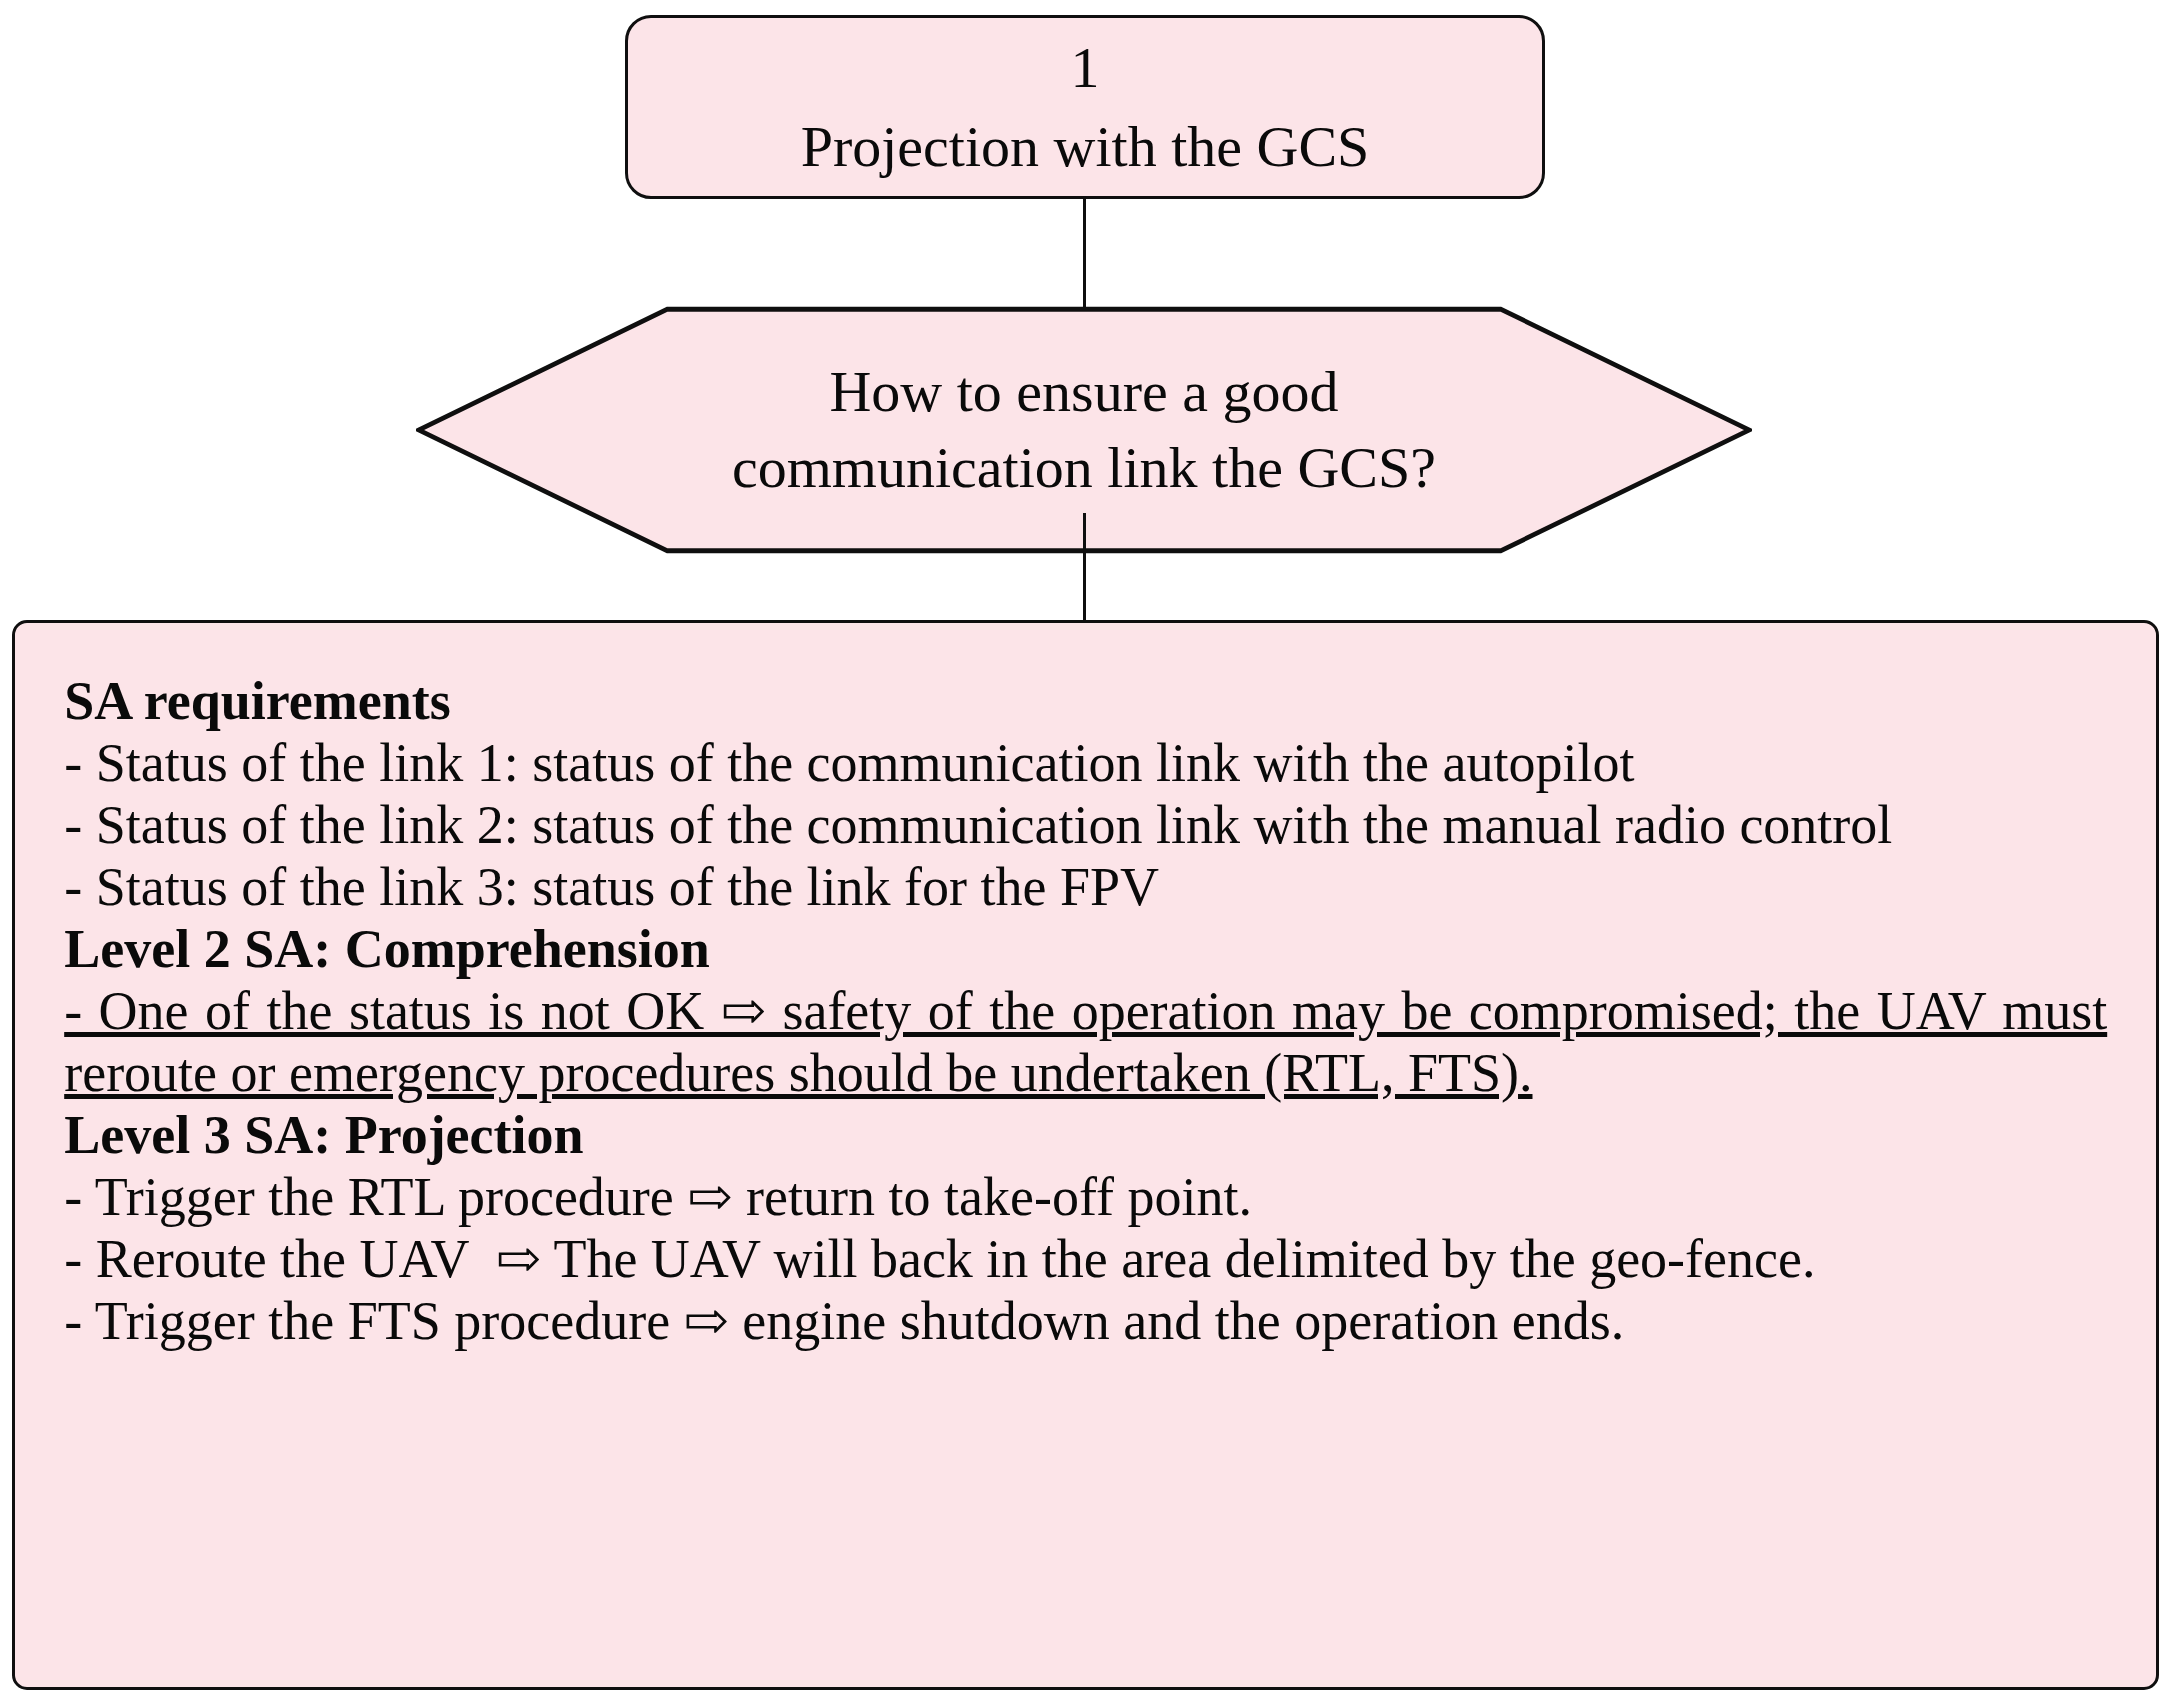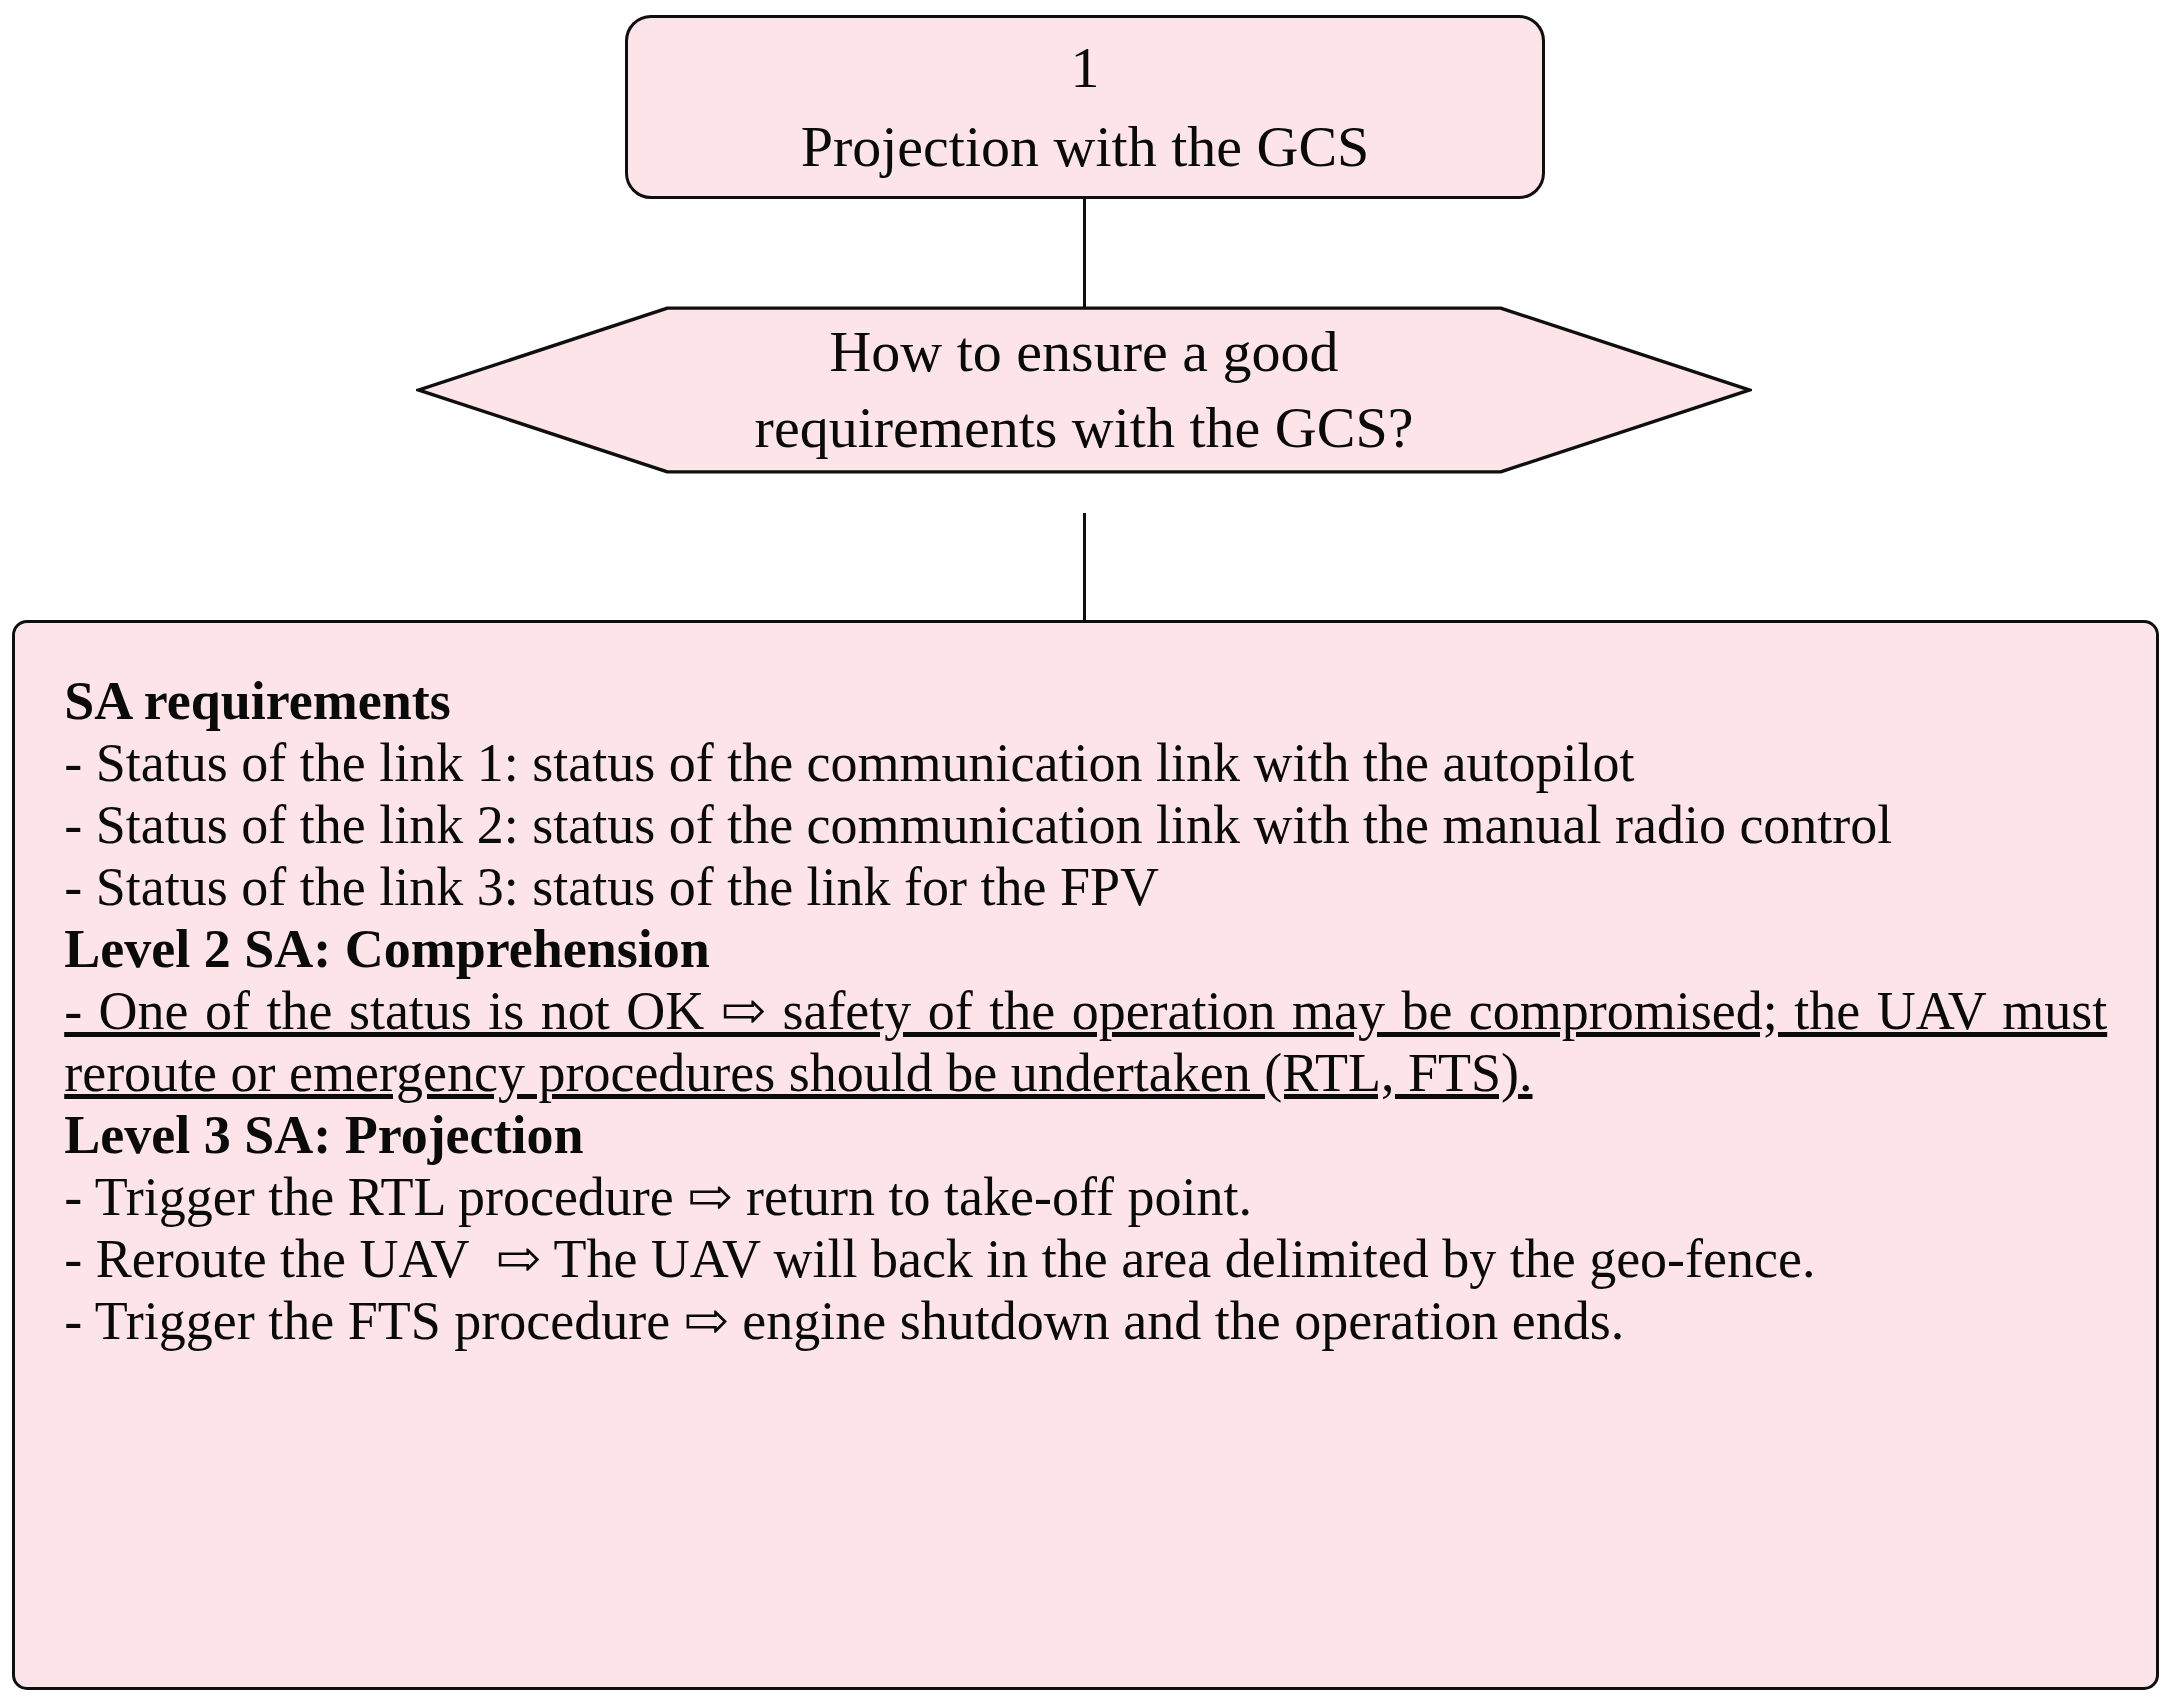--- a/index.html
+++ b/index.html
@@ -44,21 +44,21 @@
     width: 3.4px;
     background: var(--node-border);
   }
   .connector-top    { top: 198px; height: 110px; }
   .connector-bottom { top: 513px; height: 108px; }
 
   
   .hexagon-wrap {
     position: absolute;
     left: 416px; top: 306px;
-    width: 1336px; height: 168px;
+    width: 1336px; height: 248px;
   }
   .hexagon-wrap svg { position: absolute; left: 0; top: 0; width: 100%; height: 100%; }
   .hex-text {
     position: absolute;
     left: 0; top: 0; width: 100%; height: 100%;
     display: flex;
     flex-direction: column;
     align-items: center;
     justify-content: center;
     text-align: center;
@@ -97,21 +97,21 @@
   </div>
 
   <div class="connector connector-top"></div>
 
   <div class="hexagon-wrap">
     <svg viewBox="0 0 1973 307" preserveAspectRatio="none">
       <polygon points="4,153.5 371,4 1602,4 1969,153.5 1602,303 371,303" fill="#fce4e8" stroke="#0f0f0f" stroke-width="6"></polygon>
     </svg>
     <div class="hex-text">
       <div>How to ensure a good</div>
-      <div>requirements with the GCS?</div>
+      <div>communication link the GCS?</div>
     </div>
   </div>
 
   <div class="connector connector-bottom"></div>
 
   <div class="sa-box">
     <p class="bold">SA requirements</p>
 
     <p class="item mt-m">- Status of the link 1: status of the communication link with the autopilot</p>
     <p class="item mt-m">- Status of the link 2: status of the communication link with the manual radio control</p>

